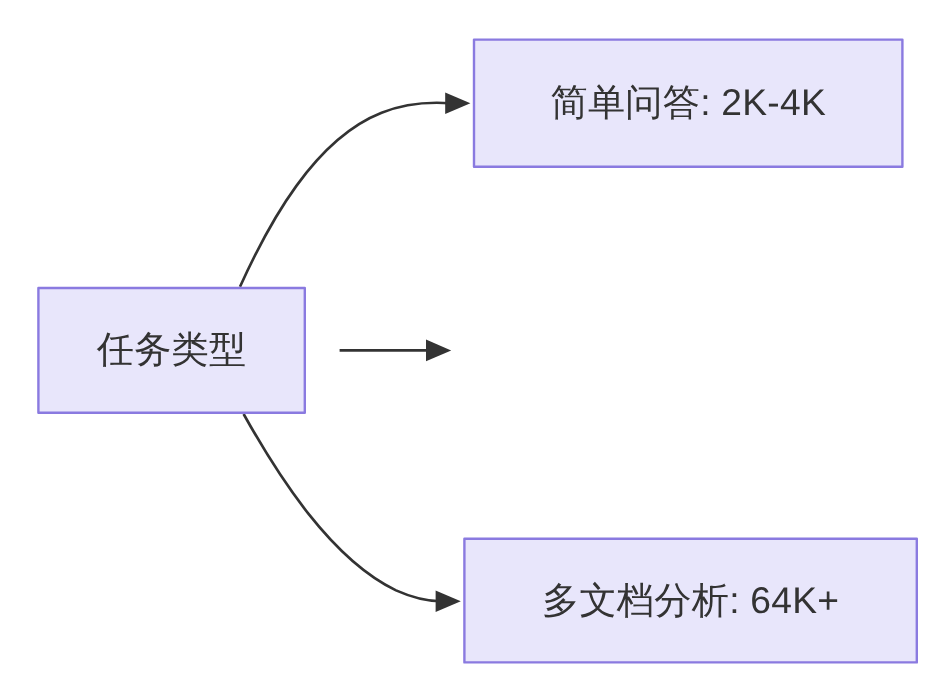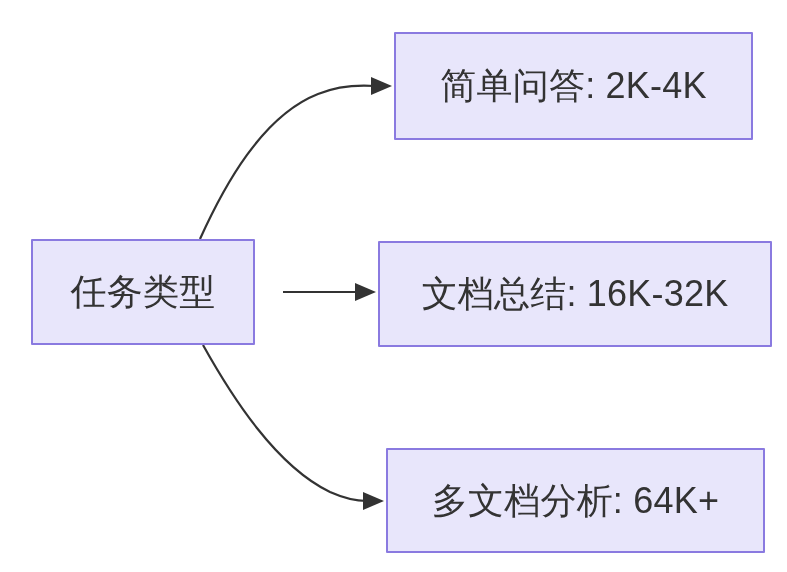--- a/index.html
+++ b/index.html
@@ -29,21 +29,21 @@
   .node {
     position: absolute;
     box-sizing: border-box;
     background: #e8e6fb;
     border: 2px solid #8a7ae0;
     border-radius: 1px;
     display: flex;
     align-items: center;
     justify-content: center;
     color: #333333;
-    font-size: 36px;
+    font-size: 31px;
     line-height: 1.2;
     letter-spacing: 0.2px;
     white-space: nowrap;
   }
   .node-label {
     display: block;
   }
   #node-root {
     left: 31px;
     top: 239px;
@@ -101,21 +101,18 @@
   </svg>
 
   <div class="node" id="node-root">
     <span class="node-label">任务类型</span>
   </div>
 
   <div class="node" id="node-simple-qa">
     <span class="node-label">简单问答: 2K-4K</span>
   </div>
 
-  <div class="node" id="node-doc-summary">
-    <span class="node-label">文档总结: 16K-32K</span>
-  </div>
 
   <div class="node" id="node-multi-doc">
     <span class="node-label">多文档分析: 64K+</span>
   </div>
 
 </div>
 
 </body></html>

